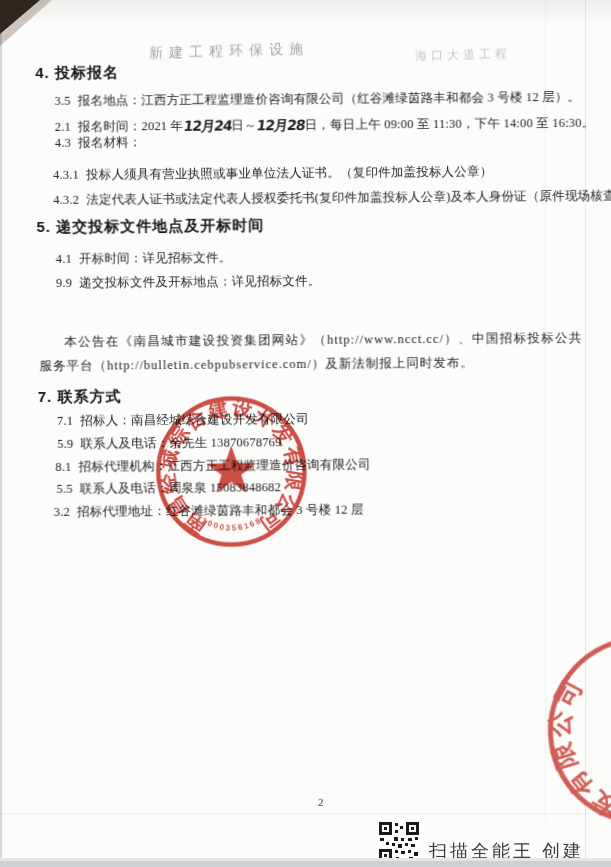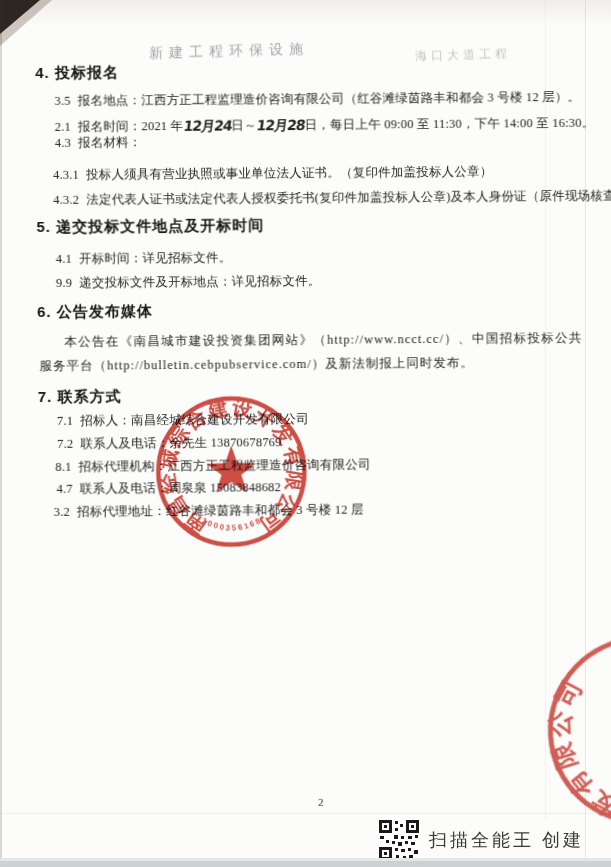--- a/index.html
+++ b/index.html
@@ -39,21 +39,21 @@
     font-size:14px;letter-spacing:-1px;transform:skewX(-8deg) translateY(1px);}
   .para{position:absolute;font-size:12.5px;line-height:23.5px;letter-spacing:1px;
     text-align:justify;text-indent:2em;color:#222;width:543px;}
 
   .stamp{position:absolute;mix-blend-mode:multiply;opacity:.88;}
   .stamp-main{left:151px;top:391px;}
   .stamp-corner{left:540px;top:633px;transform:rotate(150deg);opacity:.8;}
 
   .page-number{position:absolute;left:315px;top:796px;font-size:11px;color:#333;}
 
-  .footer{position:absolute;left:378px;top:817px;width:220px;height:46px;display:flex;align-items:center;}
+  .footer{position:absolute;left:378px;top:817px;width:220px;height:46px;display:flex;align-items:flex-end;}
   .footer .wm-text{font-family:"Liberation Sans","DejaVu Sans",sans-serif;
     font-size:18px;color:#3a3a3a;letter-spacing:3px;margin-left:9px;}
 </style>
 </head>
 <body>
 
 <div class="top-shade"></div>
 <div class="corner-fold-soft"></div>
 <div class="corner-fold"></div>
 <div class="left-edge-line"></div>
@@ -90,37 +90,36 @@
   <div class="heading" style="left:38px;top:216px;">5. 递交投标文件地点及开标时间</div>
 
   <div class="line" style="left:57px;top:249px;">
     <span class="num">4.1</span><span>开标时间：详见招标文件。</span>
   </div>
 
   <div class="line" style="left:57px;top:273px;">
     <span class="num">9.9</span><span>递交投标文件及开标地点：详见招标文件。</span>
   </div>
 
-  <div class="heading" style="left:38px;top:301px;">6. 公告发布媒体</div>
 
   <div class="para" style="left:40px;top:329px;">本公告在《南昌城市建设投资集团网站》（http://www.ncct.cc/）、中国招标投标公共服务平台（http://bulletin.cebpubservice.com/）及新法制报上同时发布。</div>
 
   <div class="heading" style="left:38px;top:386px;">7. 联系方式</div>
 
   <div class="line" style="left:57px;top:411px;">
     <span class="num">7.1</span><span>招标人：南昌经城综合建设开发有限公司</span>
   </div>
   <div class="line" style="left:57px;top:434px;">
-    <span class="num">7.2</span><span>联系人及电话：余先生 13870678769</span>
+    <span class="num">5.9</span><span>联系人及电话：余先生 13870678769</span>
   </div>
   <div class="line" style="left:55px;top:457px;">
     <span class="num">8.1</span><span>招标代理机构：江西方正工程监理造价咨询有限公司</span>
   </div>
   <div class="line" style="left:56px;top:479px;">
-    <span class="num">4.7</span><span>联系人及电话：周泉泉 15083848682</span>
+    <span class="num">5.5</span><span>联系人及电话：周泉泉 15083848682</span>
   </div>
   <div class="line" style="left:53px;top:502px;">
     <span class="num">3.2</span><span>招标代理地址：红谷滩绿茵路丰和都会 3 号楼 12 层</span>
   </div>
 
   <svg class="stamp stamp-main" width="160" height="160" viewBox="0 0 160 160">
     <circle cx="80" cy="80" r="73" fill="none" stroke="#c5352b" stroke-width="4.5"></circle>
     <path id="sealTextPath" d="M80,137 A57,57 0 1 1 80,23 A57,57 0 1 1 80,137" fill="none"></path>
     <path id="sealCodePath" d="M38.3,121.7 A59,59 0 0 0 121.7,121.7" fill="none"></path>
     <polygon fill="#c5352b" points="80,54 86.1,71.6 104.7,72 89.9,83.2 95.3,101 80,90.4 64.7,101 70.1,83.2 55.3,72 73.9,71.6"></polygon>

